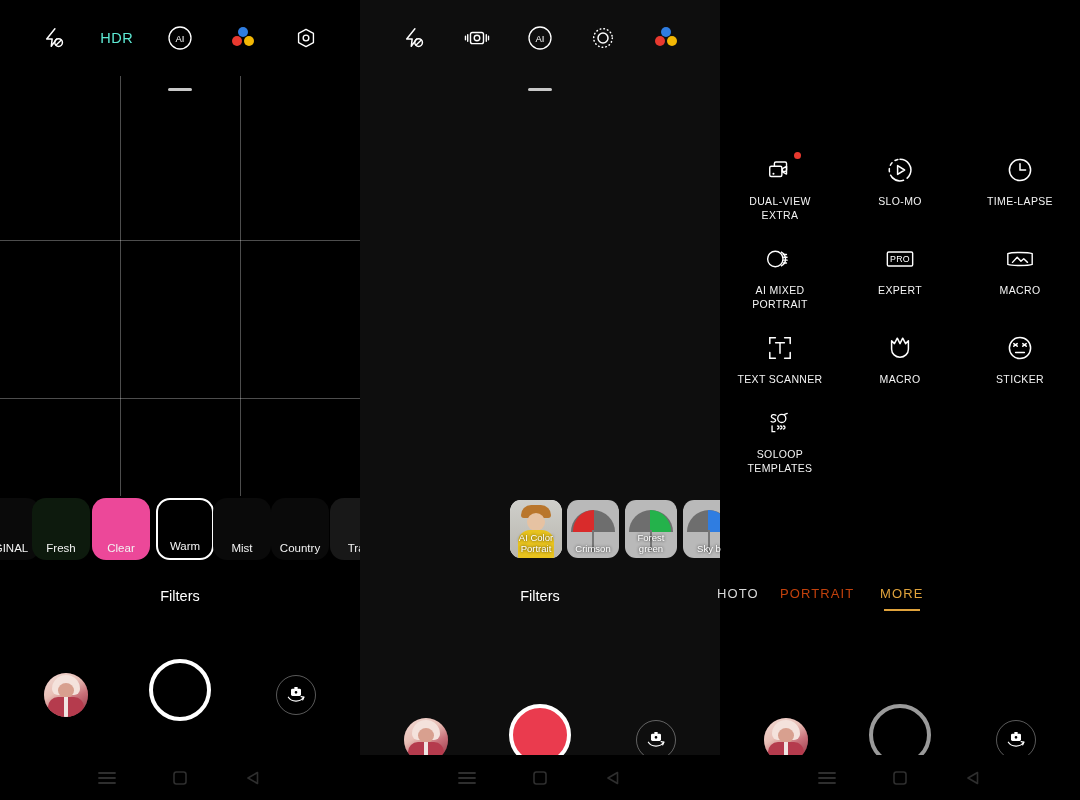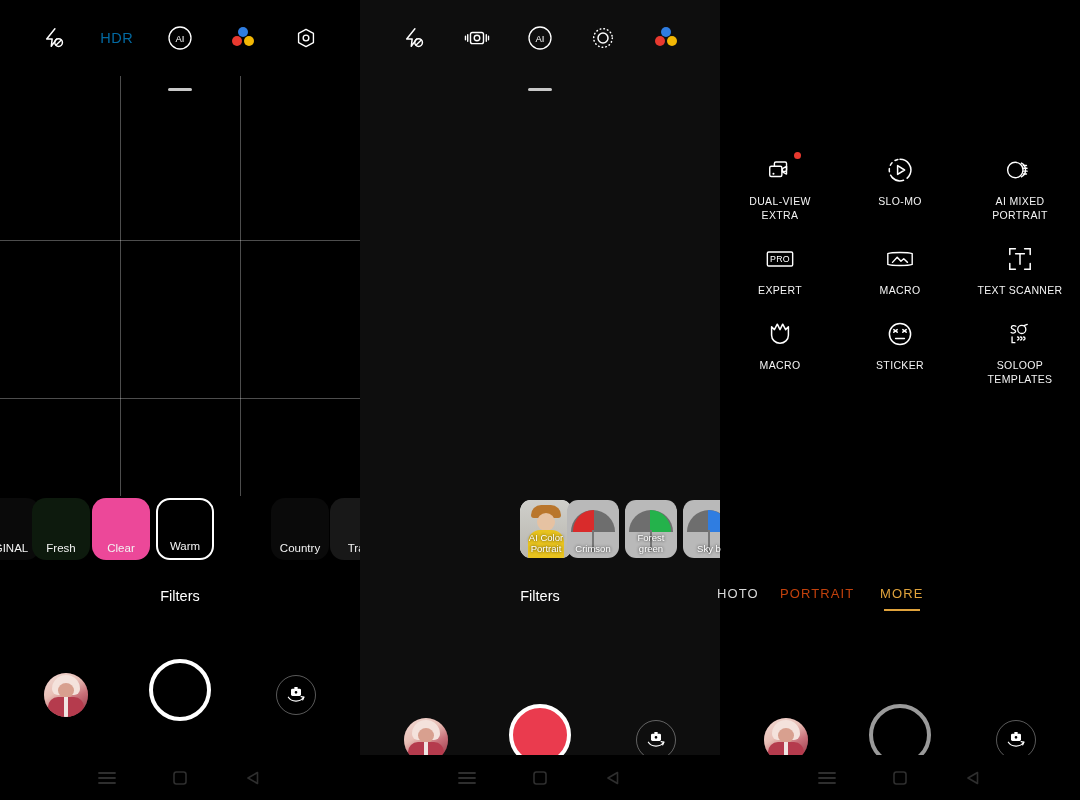--- a/index.html
+++ b/index.html
@@ -21,21 +21,21 @@
     position: absolute; top: 0; left: 0; width: 360px; height: 76px;
     display: flex; align-items: center; justify-content: space-around;
     padding: 0 22px;
   }
   .tb-item {
     width: 34px; height: 34px;
     display: flex; align-items: center; justify-content: center;
     color: #fff;
   }
   .tb-item svg { display: block; }
-  .hdr-text { font-size: 14.5px; letter-spacing: .6px; color: #0369a1; font-weight: 400; }
+  .hdr-text { font-size: 14.5px; letter-spacing: .6px; color: #5eead4; font-weight: 400; }
 
   
   .coloricon { position: relative; width: 22px; height: 22px; }
   .coloricon i { position: absolute; width: 10px; height: 10px; border-radius: 50%; display:block; }
   .ci-b { background: #2f7de1; left: 6px; top: 0; }
   .ci-r { background: #e8392f; left: 0px; top: 9px; }
   .ci-y { background: #f2b705; left: 12px; top: 9px; }
 
   
   .viewfinder { position: absolute; left: 0; width: 360px; top: 76px; bottom: 0; }
@@ -223,20 +223,23 @@
         <span>GINAL</span>
       </div>
       <div class="fchip" style="left:32px;background:#0d1a0d;">
         <span>Fresh</span>
       </div>
       <div class="fchip" style="left:92px;background:#ec4899;">
         <span>Clear</span>
       </div>
       <div class="fchip sel" style="left:156px;background:#000;">
         <span>Warm</span>
+      </div>
+      <div class="fchip" style="left:213px;background:#0a0a0a;">
+        <span>Mist</span>
       </div>
       <div class="fchip" style="left:271px;background:#0a0a0a;">
         <span>Country</span>
       </div>
       <div class="fchip" style="left:330px;background:#181818;">
         <span>Trav</span>
       </div>
     </div>
 
     <div class="filters-label">Filters</div>
@@ -301,21 +304,21 @@
         <span class="coloricon">
           <i class="ci-b"></i>
             <i class="ci-r"></i>
             <i class="ci-y"></i>
         </span>
       </div>
     </div>
   </div>
 
   <div class="fstrip2">
-    <div class="fthumb sel" style="left:12px;">
+    <div class="fthumb sel" style="left:2px;">
       <span class="portraitbg">
           <span class="hat"></span>
           <span class="face"></span>
           <span class="body"></span>
         </span>
       <span class="lbl">AI Color Portrait</span>
     </div>
     <div class="fthumb" style="left:59px;justify-content:flex-end;">
       <span class="umb">
           <i style="background:#d92b2b;"></i>
@@ -379,20 +382,29 @@
       <span class="mode-ico">
         <svg width="26" height="26" viewBox="0 0 26 26" fill="none" stroke="#fff" stroke-width="1.5" stroke-linecap="round">
           <path d="M13 2.2a10.8 10.8 0 1 1-7.6 18.4" stroke-dasharray="26 4.2"></path>
           <path d="M5.4 20.6A10.8 10.8 0 0 1 13 2.2" stroke-dasharray="3 3.6"></path>
           <path d="M10.6 8.6l7 4.4-7 4.4z" stroke-linejoin="round"></path>
         </svg>
       </span>
       <span class="mode-lbl">SLO-MO</span>
     </div>
 
+    <div class="mode-item">
+      <span class="mode-ico">
+        <svg width="26" height="26" viewBox="0 0 26 26" fill="none" stroke="#fff" stroke-width="1.5" stroke-linecap="round">
+          <circle cx="13" cy="13" r="10.6"></circle>
+          <path d="M13 6.8V13h5.6"></path>
+        </svg>
+      </span>
+      <span class="mode-lbl">TIME-LAPSE</span>
+    </div>
 
     <div class="mode-item">
       <span class="mode-ico">
         <svg width="30" height="22" viewBox="0 0 32 22" fill="none" stroke="#fff" stroke-width="1.5">
           <circle cx="11" cy="11" r="8.2"></circle>
           <path d="M17 3.5a8.2 8.2 0 0 1 0 15"></path>
           <path d="M19.5 6.2h3.4M19.9 9.2h3.6M20 12.2h3.6M19.6 15.2h3.3" stroke-linecap="round"></path>
         </svg>
       </span>
       <span class="mode-lbl">AI MIXED PORTRAIT</span>

